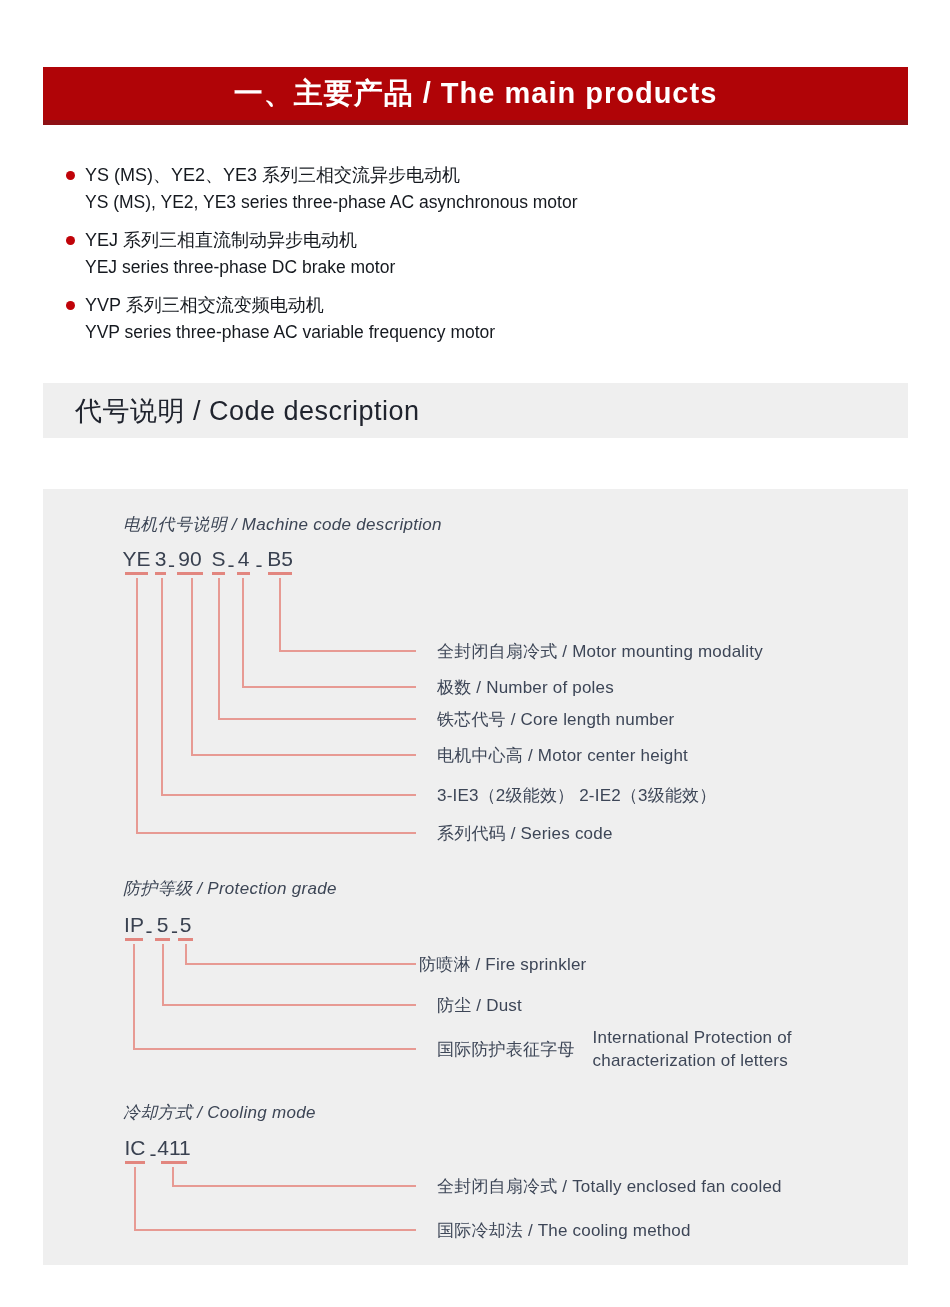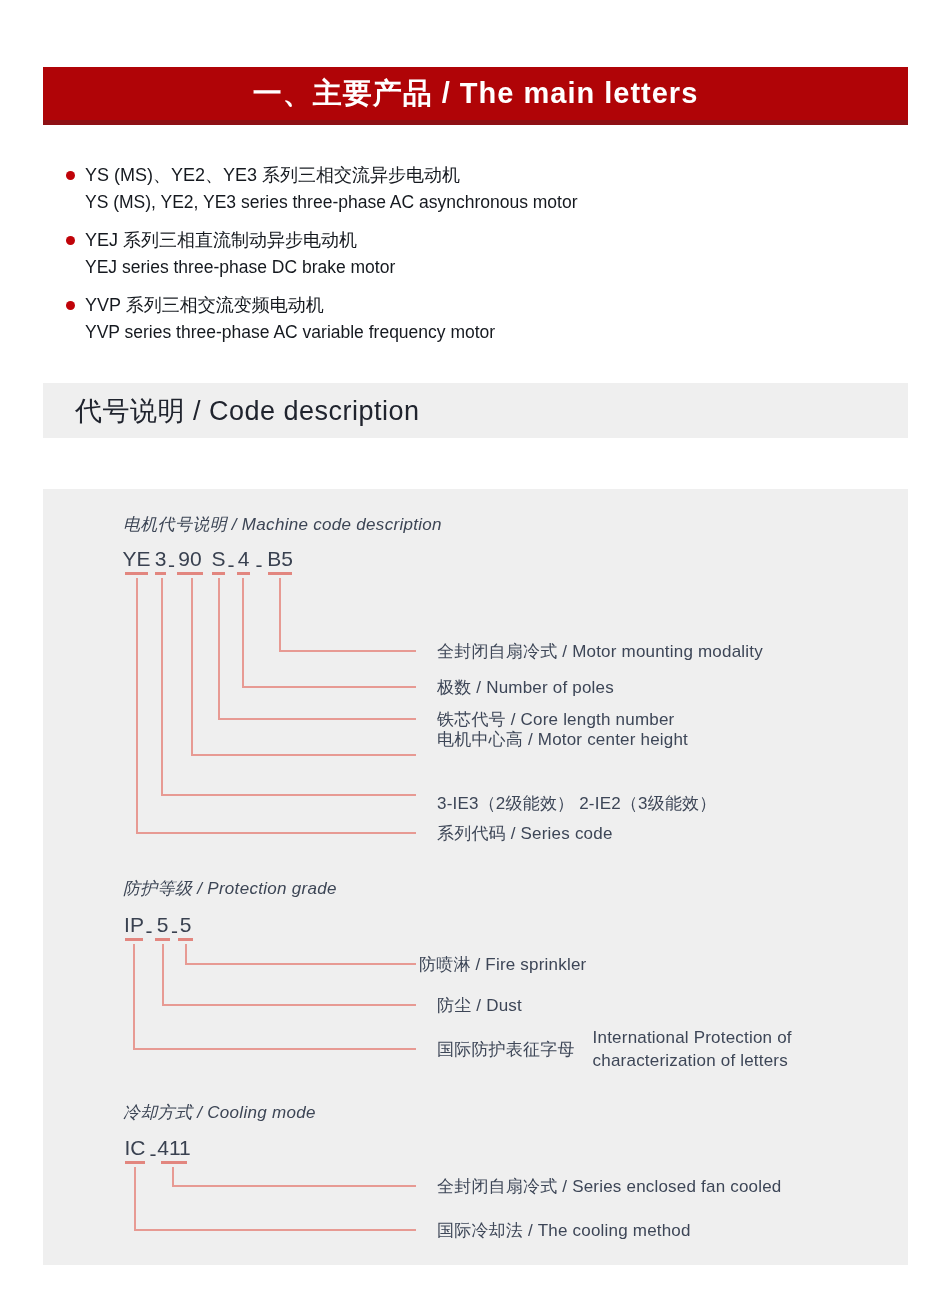--- a/index.html
+++ b/index.html
@@ -45,21 +45,21 @@
     transform:translateY(-50%); display:flex; align-items:center; gap:18px; letter-spacing:0.2px;
   }
   .callout-label .en2 { font-size:17px; line-height:22.5px; }
 </style>
 </head>
 <body>
 
 <div class="page">
 
   <header class="main-banner">
-    <h1>一、主要产品 / The main letters</h1>
+    <h1>一、主要产品 / The main products</h1>
   </header>
 
   <ul class="products" id="product-list">
       <li class="product-item">
         <span class="dot"></span>
         <div class="zh">YS (MS)、YE2、YE3 系列三相交流异步电动机</div>
         <div class="en">YS (MS), YE2, YE3 series three-phase AC asynchronous motor</div>
       </li>
       <li class="product-item">
         <span class="dot"></span>
@@ -98,26 +98,26 @@
       <div class="callout-label" style="left: 394px; top: 198px;">
         <span>极数 / Number of poles</span>
       </div>
       <div class="vline" style="left: 175px; top: 89px; height: 142px;"></div>
       <div class="hline" style="left: 175px; top: 229px; width: 198px;"></div>
       <div class="callout-label" style="left: 394px; top: 230px;">
         <span>铁芯代号 / Core length number</span>
       </div>
       <div class="vline" style="left: 148px; top: 89px; height: 178px;"></div>
       <div class="hline" style="left: 148px; top: 265px; width: 225px;"></div>
-      <div class="callout-label" style="left: 394px; top: 250px;">
+      <div class="callout-label" style="left: 394px; top: 266px;">
         <span>电机中心高 / Motor center height</span>
       </div>
       <div class="vline" style="left: 118px; top: 89px; height: 218px;"></div>
       <div class="hline" style="left: 118px; top: 305px; width: 255px;"></div>
-      <div class="callout-label" style="left: 394px; top: 314px;">
+      <div class="callout-label" style="left: 394px; top: 306px;">
         <span>3-IE3（2级能效） 2-IE2（3级能效）</span>
       </div>
       <div class="vline" style="left: 93px; top: 89px; height: 256px;"></div>
       <div class="hline" style="left: 93px; top: 343px; width: 280px;"></div>
       <div class="callout-label" style="left: 394px; top: 344px;">
         <span>系列代码 / Series code</span>
       </div>
       <div class="sec-heading" style="left: 80px; top: 388px;">防护等级 / Protection grade</div>
       <div class="code-seg u" style="left: 82px; width: 18px; top: 431px; height: 21px;">IP</div>
       <div class="code-seg" style="left: 101px; width: 10px; top: 431px; height: 21px;">-</div>
@@ -143,21 +143,21 @@
           <div>characterization of letters</div>
         </span>
       </div>
       <div class="sec-heading" style="left: 80px; top: 612px;">冷却方式 / Cooling mode</div>
       <div class="code-seg u" style="left: 82px; width: 20px; top: 654px; height: 21px;">IC</div>
       <div class="code-seg" style="left: 105px; width: 10px; top: 654px; height: 21px;">-</div>
       <div class="code-seg u" style="left: 118px; width: 26px; top: 654px; height: 21px;">411</div>
       <div class="vline" style="left: 129px; top: 678px; height: 20px;"></div>
       <div class="hline" style="left: 129px; top: 696px; width: 244px;"></div>
       <div class="callout-label" style="left: 394px; top: 697px;">
-        <span>全封闭自扇冷式 / Series enclosed fan cooled</span>
+        <span>全封闭自扇冷式 / Totally enclosed fan cooled</span>
       </div>
       <div class="vline" style="left: 91px; top: 678px; height: 64px;"></div>
       <div class="hline" style="left: 91px; top: 740px; width: 282px;"></div>
       <div class="callout-label" style="left: 394px; top: 741px;">
         <span>国际冷却法 / The cooling method</span>
       </div>
     </div>
 
 </div>
 

